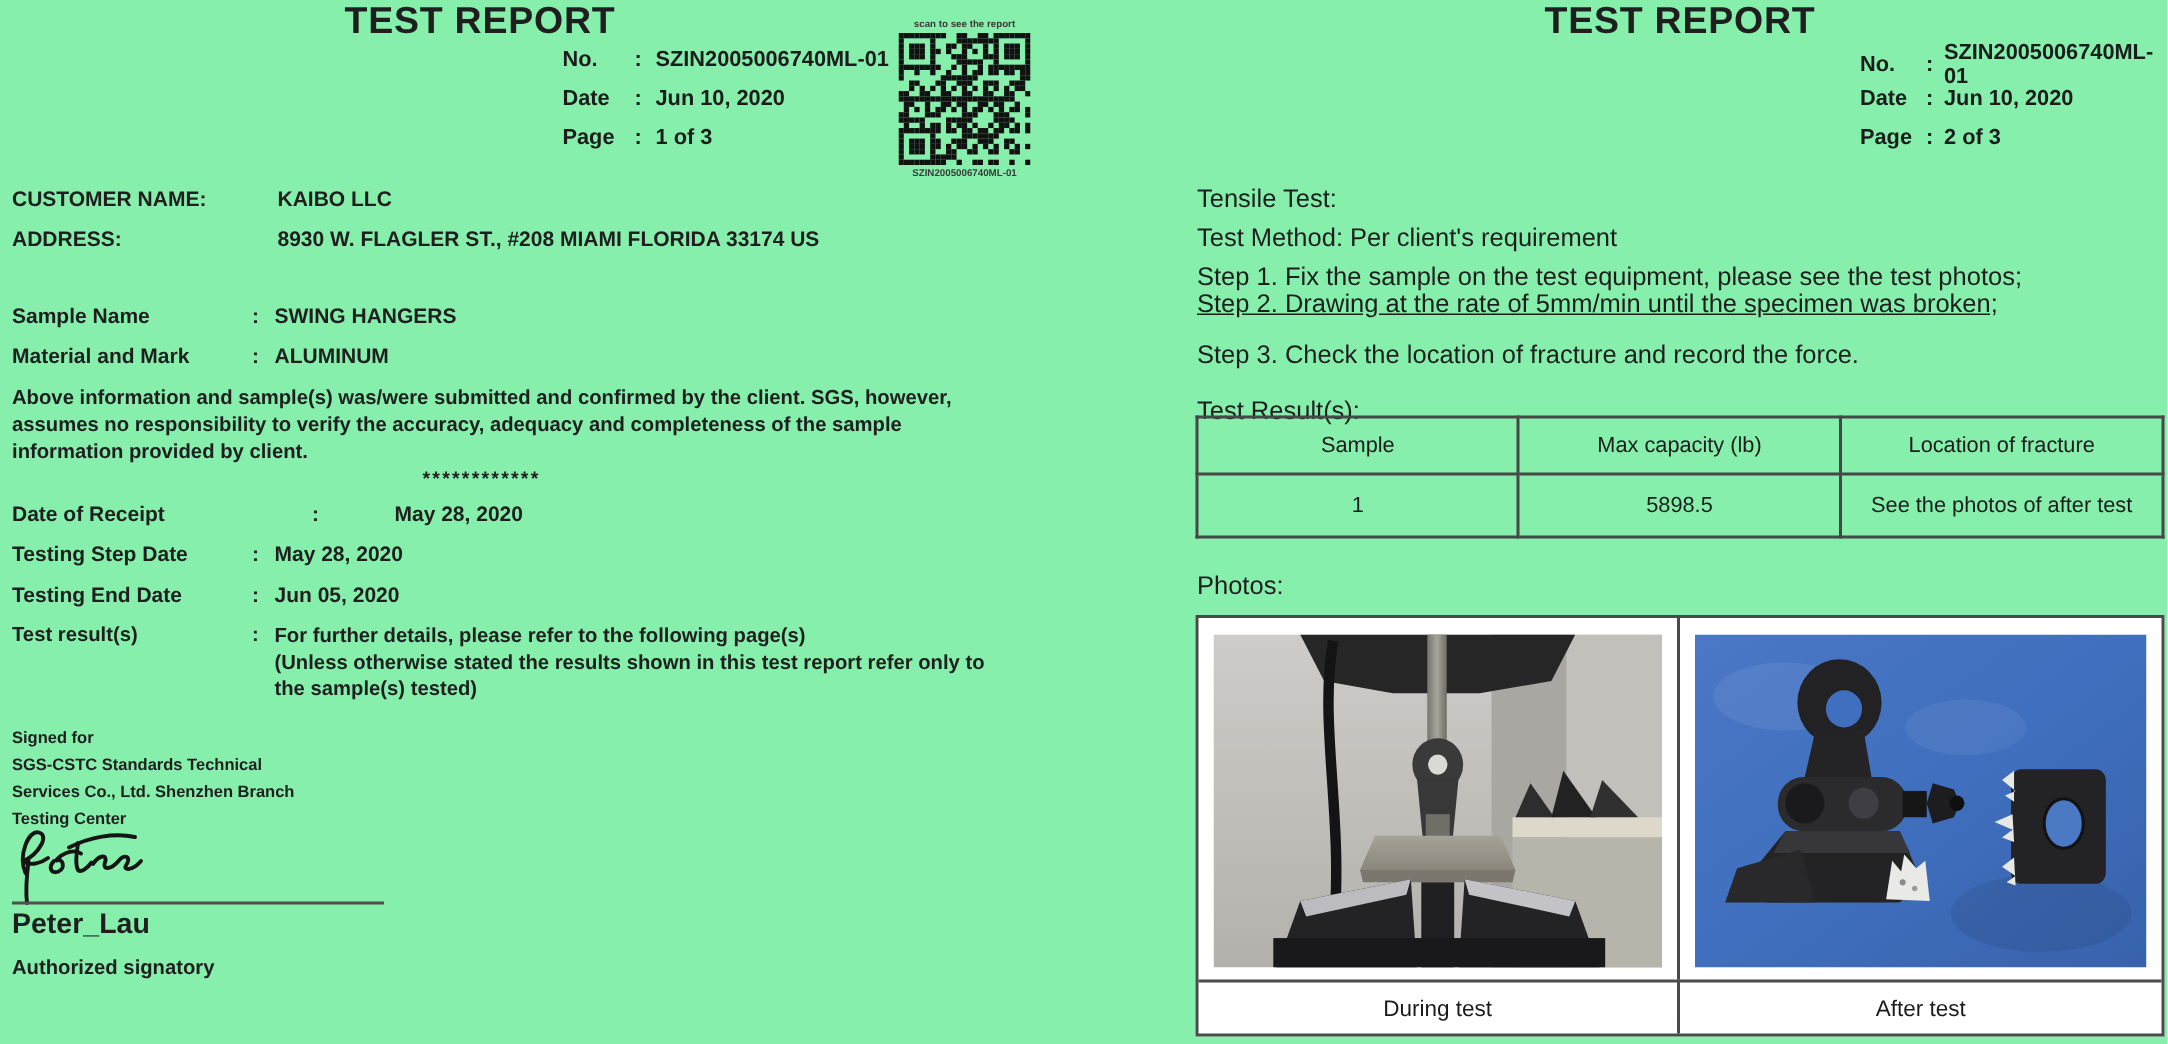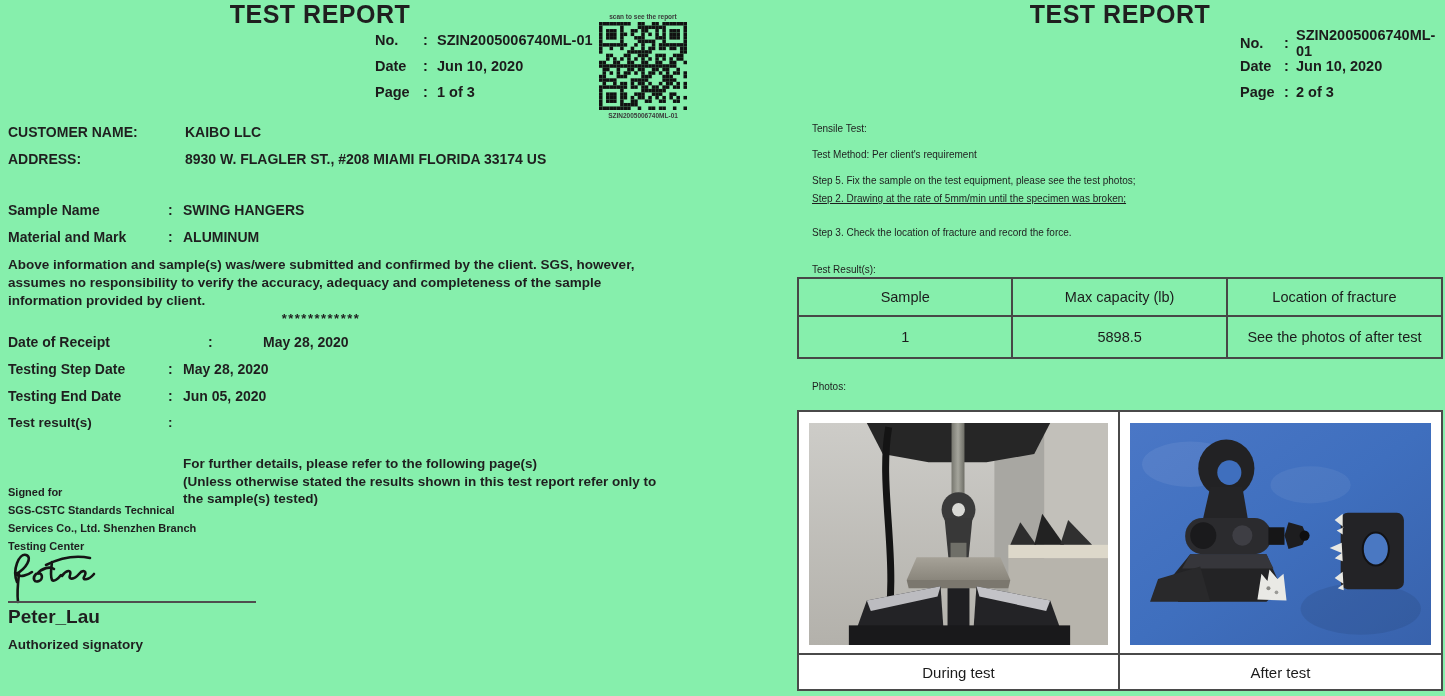--- a/index.html
+++ b/index.html
@@ -18,29 +18,29 @@
   .meta-row { display:grid; grid-template-columns:48px 14px auto;
     height:26px; align-items:center; font-size:14.5px; font-weight:700; }
   .qr-wrap { left:596px; top:12px; width:94px; text-align:center; }
   .qr-cap { font-size:6.5px; font-weight:700; color:#3a3a3a; line-height:9px;
     white-space:nowrap; overflow:hidden; }
   .label-row { display:grid; grid-template-columns:177px auto; font-size:14px; }
   .colon-row { display:grid; grid-template-columns:160px 15px auto; font-size:14px; }
   .p1-par { width:642px; font-size:13.5px; line-height:18px; }
   .sep { left:0; top:311px; width:642px; text-align:center; font-size:13px;
     letter-spacing:1.5px; font-weight:700; }
-  .result-lines { font-size:13.5px; line-height:17.5px;margin-top:40px; }
+  .result-lines { font-size:13.5px; line-height:17.5px; }
   .signed-block { font-size:11px; line-height:18px; }
   .sig-line { left:8px; top:601px; width:248px; height:2px; background:#4e4e4e; }
 
   
   .p2 { font-weight:400; color:#1e1e1e; }
   .p2-title { left:920px; top:0; width:400px; text-align:center;
     font-size:25px; font-weight:700; letter-spacing:0.5px; color:#1f1f1f; }
-  .p2-line { font-size:10px;margin-left:14px; }
+  .p2-line { font-size:17px; }
   .results-table { left:797px; top:277px; width:646px; border-collapse:collapse; }
   .results-table td { border:2px solid #474747; text-align:center;
     font-size:14.5px; color:#1c1c1c; }
   .results-table .hrow td { height:38px; }
   .results-table .drow td { height:42px; }
   .photos-table { left:797px; top:410px; width:646px; height:281px;
     border:2px solid #4a4a4a; display:grid;
     grid-template-columns:1fr 1fr; grid-template-rows:1fr 36px; background:#fff; }
   .ph-cell { padding:11px 10px 8px 10px; }
   .ph-cell.left { border-right:2px solid #4a4a4a; }
@@ -518,21 +518,21 @@
       </div>
       <div class="meta-row" style="grid-template-columns:44px 12px auto;">
         <span>Page</span>
         <span>:</span>
         <span>2 of 3</span>
       </div>
     </div>
 
     <div class="abs p2 p2-line" style="left:798px; top:123px;">Tensile Test:</div>
     <div class="abs p2 p2-line" style="left:798px; top:149px;">Test Method: Per client's requirement</div>
-    <div class="abs p2 p2-line" style="left:798px; top:175px;">Step 5. Fix the sample on the test equipment, please see the test photos;</div>
+    <div class="abs p2 p2-line" style="left:798px; top:175px;">Step 1. Fix the sample on the test equipment, please see the test photos;</div>
     <div class="abs p2 p2-line" style="left:798px; top:193px;text-decoration:underline;">Step 2. Drawing at the rate of 5mm/min until the specimen was broken;</div>
     <div class="abs p2 p2-line" style="left:798px; top:227px;">Step 3. Check the location of fracture and record the force.</div>
     <div class="abs p2 p2-line" style="left:798px; top:264px;">Test Result(s):</div>
 
     <table class="abs results-table">
       <tbody>
           <tr class="hrow">
         <td style="width:33.3%;">Sample</td>
         <td style="width:33.3%;">Max capacity (lb)</td>
         <td style="width:33.4%;">Location of fracture</td>

